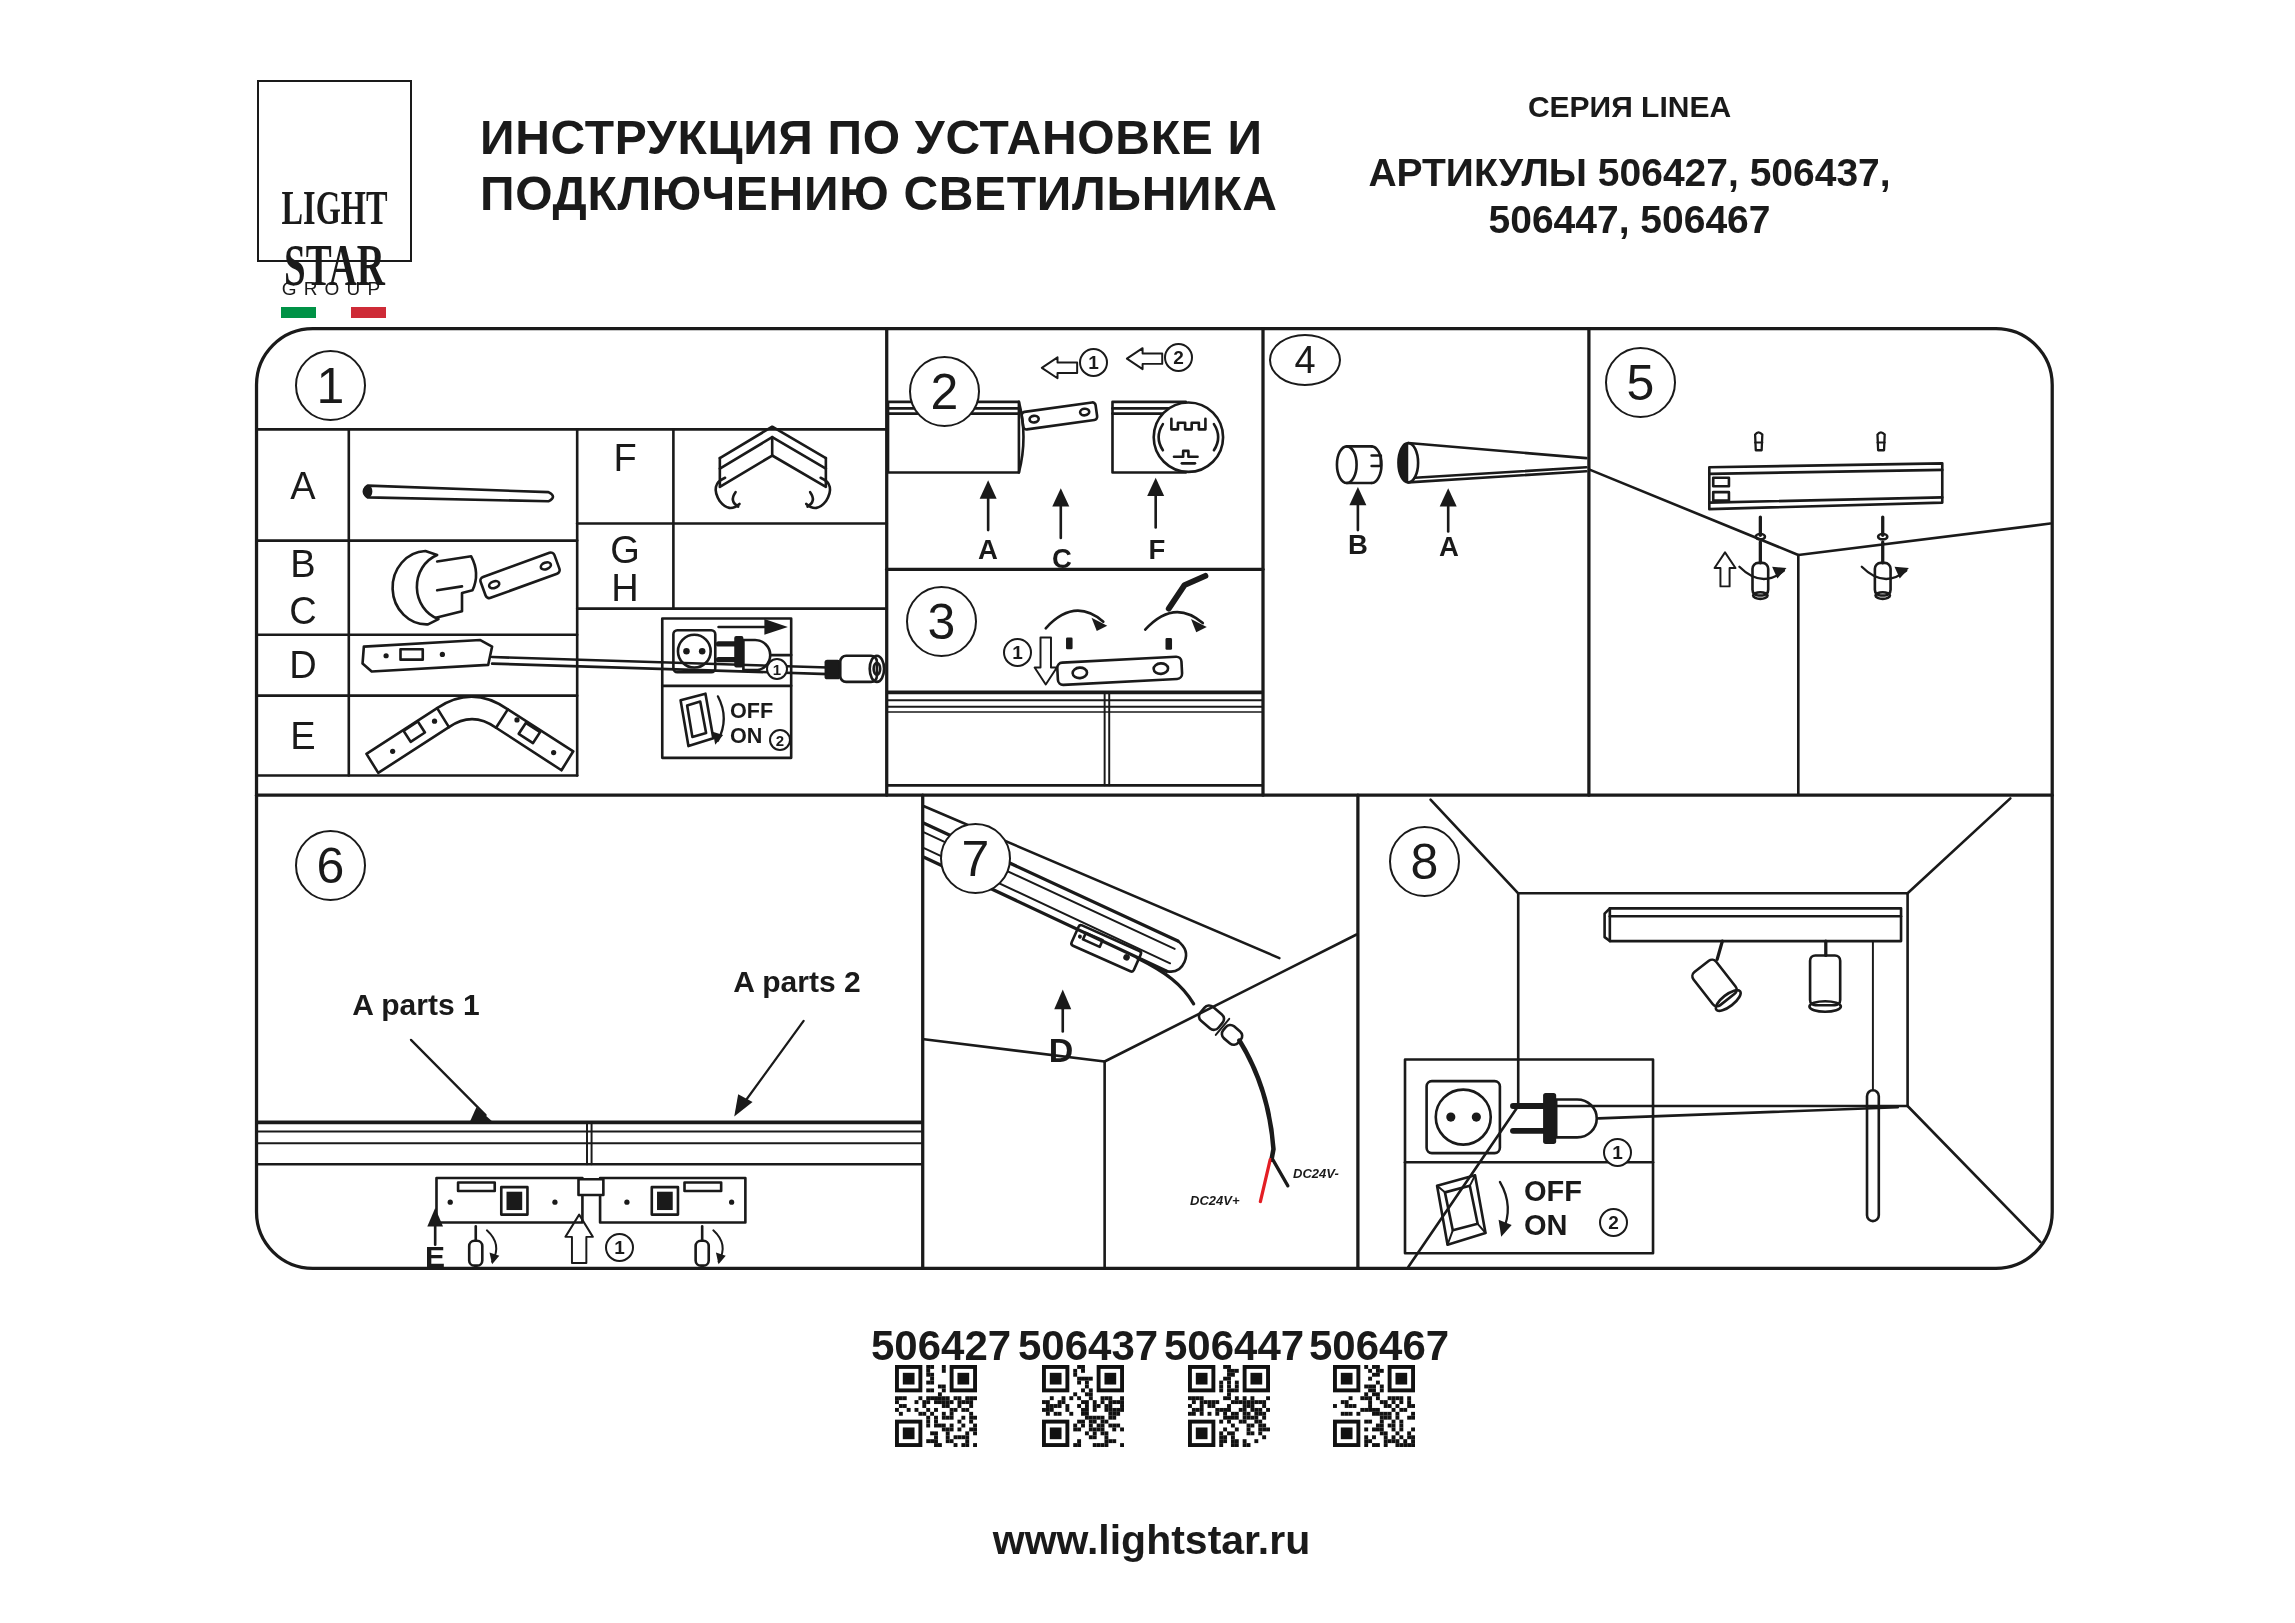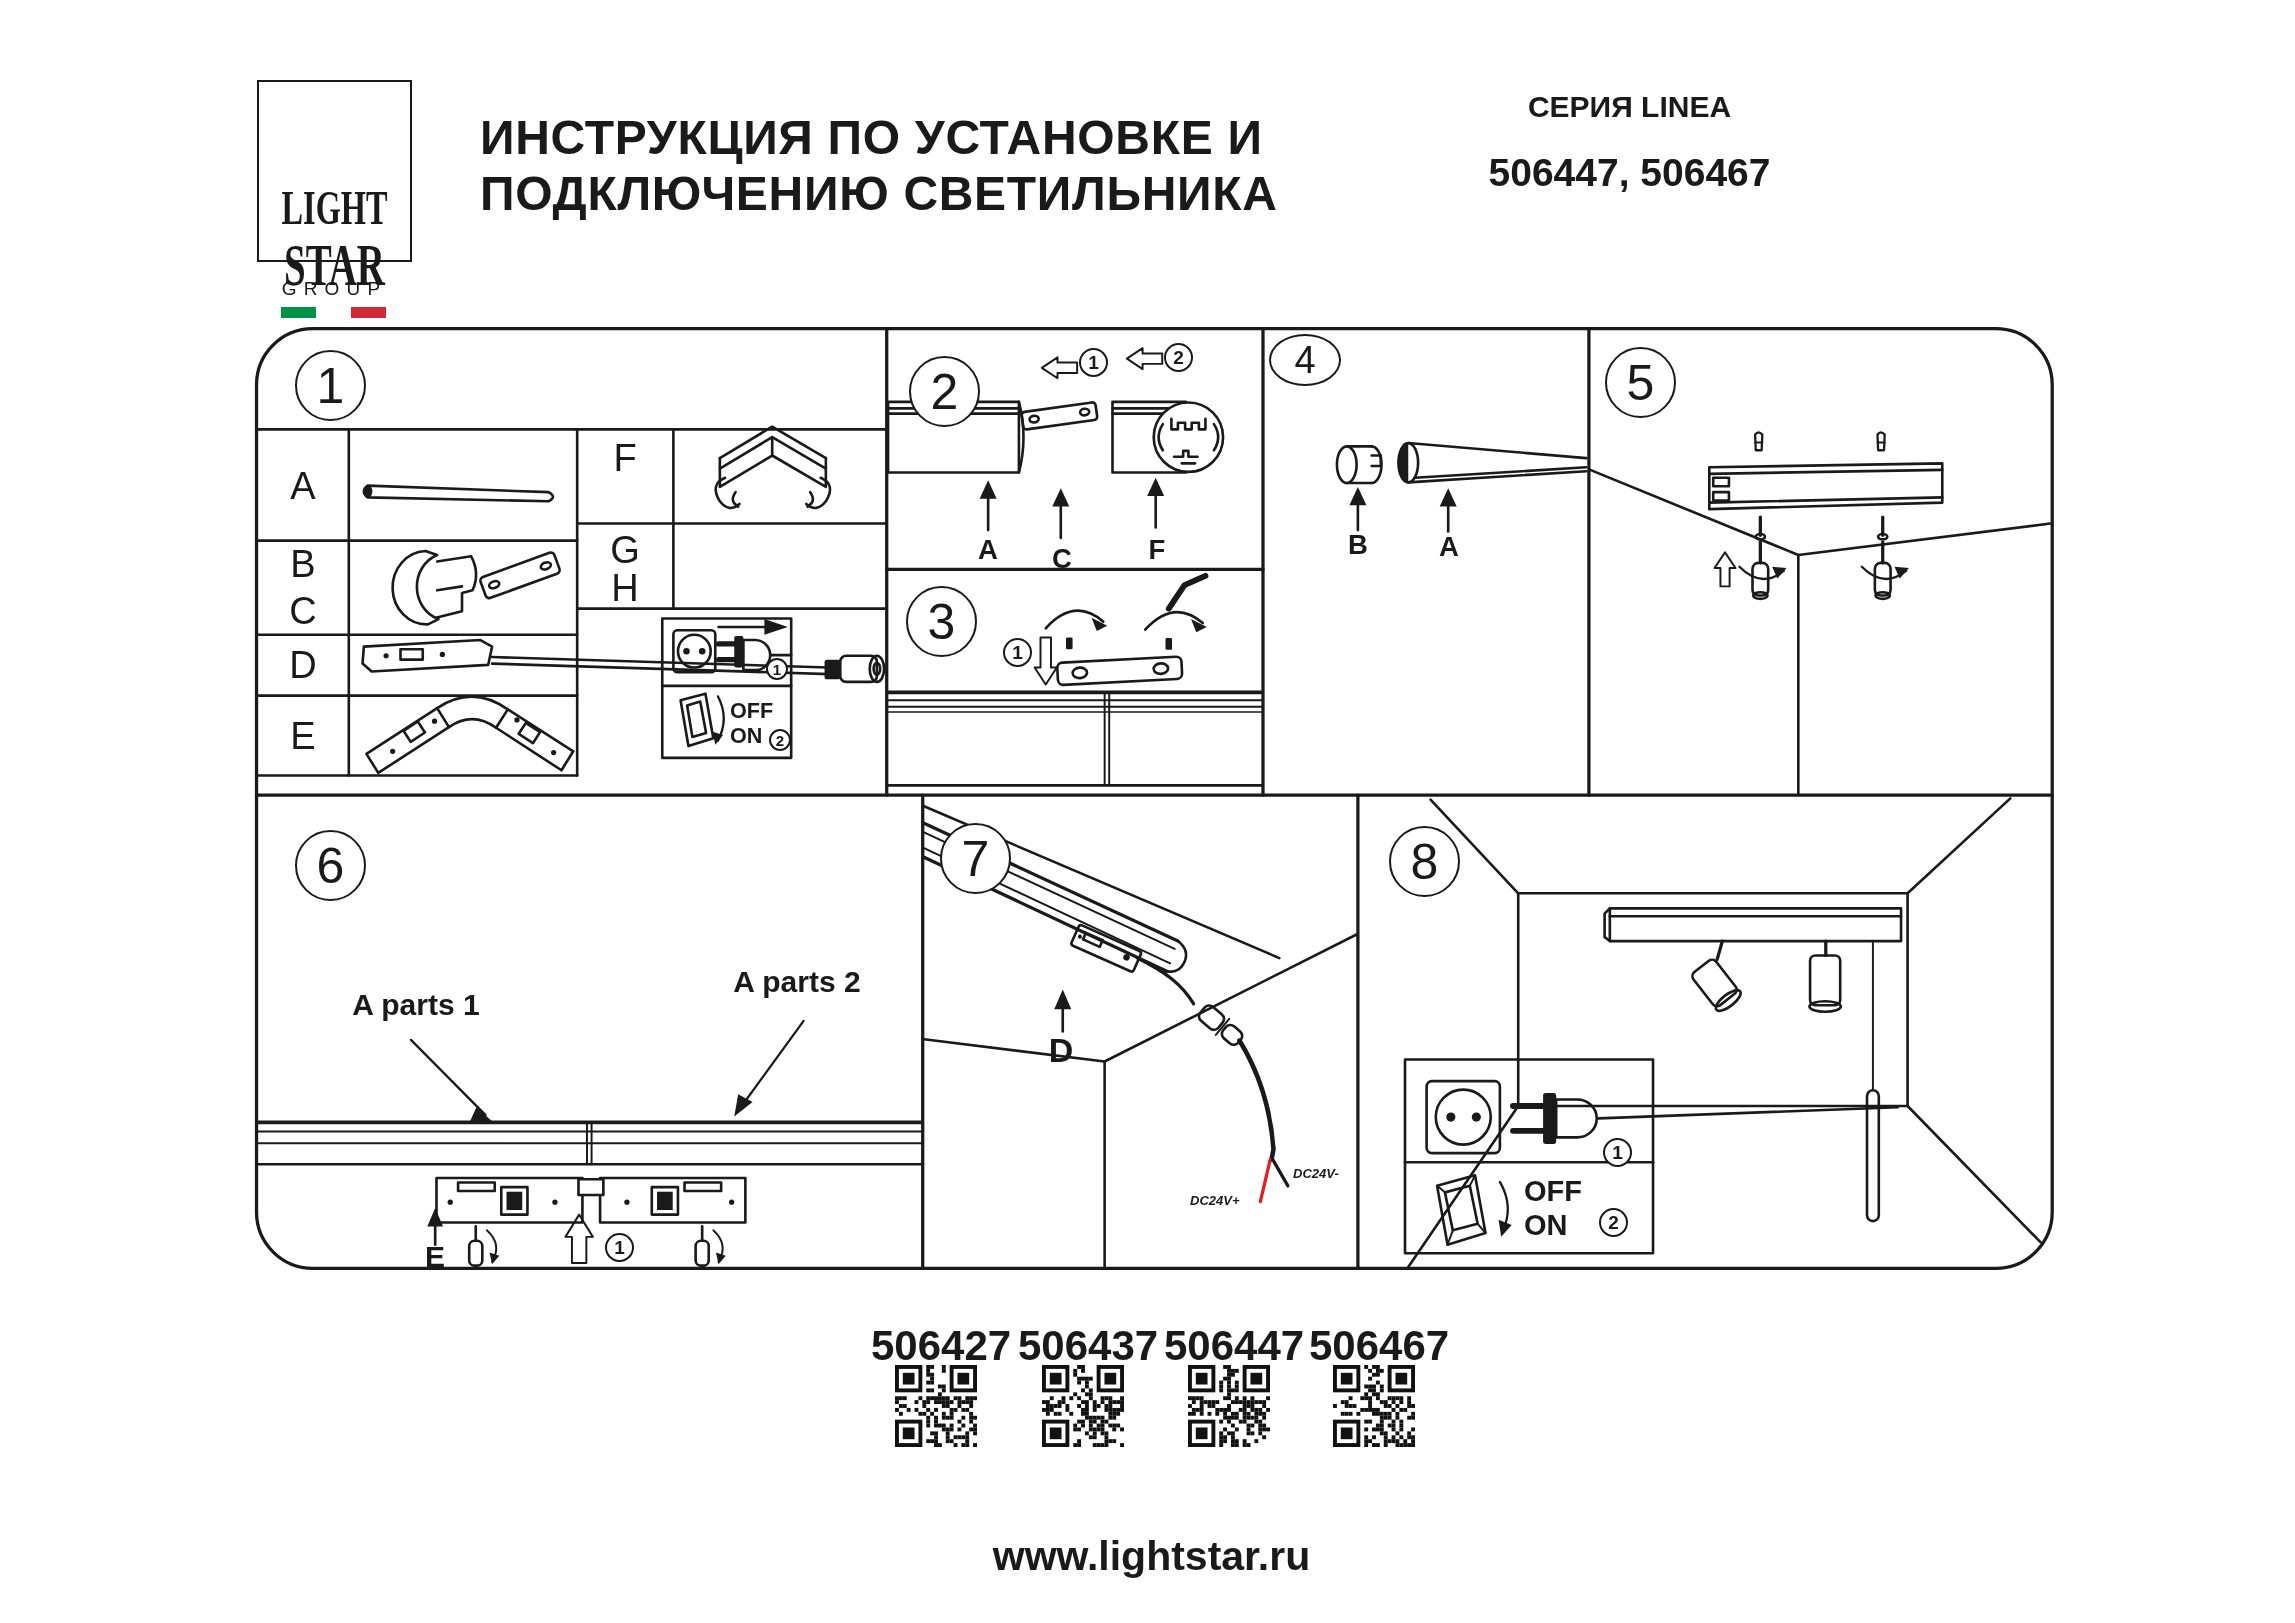--- a/index.html
+++ b/index.html
@@ -20,21 +20,21 @@
   .logo-group{position:absolute;width:100%;text-align:center;font-family:"Liberation Sans",sans-serif;
               font-weight:400;letter-spacing:7.2px;}
   .flag{position:absolute;left:21.6px;top:225px;width:105px;height:10.5px;display:flex;}
   .flag span{flex:1;height:100%;}
   .title{position:absolute;left:480px;top:110px;font-size:48px;font-weight:700;line-height:56px;letter-spacing:0.7px;}
   .hdr-right{position:absolute;left:1361px;top:90px;width:537px;text-align:center;font-weight:700;}
   .hdr-series{font-size:30px;margin-bottom:25px;}
   .hdr-articles{font-size:39px;line-height:47px;}
   .qr-label{position:absolute;width:131px;font-size:42px;font-weight:700;}
   .qr-svg{position:absolute;width:82px;height:82px;}
-  .footer{position:absolute;left:857px;top:1517px;width:589px;text-align:center;font-size:41px;font-weight:700;margin-top:16px;}
+  .footer{position:absolute;left:857px;top:1517px;width:589px;text-align:center;font-size:41px;font-weight:700;}
   .part-letter{font-size:38px;font-weight:400;}
   .callout{font-size:27.5px;font-weight:700;}
   .aparts{font-size:30px;font-weight:700;}
   .dclbl{font-size:13px;font-weight:700;font-style:italic;}
   .offon-s{font-size:21.6px;font-weight:700;line-height:23.6px;}
   .offon-l{font-size:29px;font-weight:700;line-height:31px;}
   svg{display:block;}
 </style>
 </head>
 <body>
@@ -52,20 +52,21 @@
     </div>
   </div>
 
   <div class="title">
     <div>ИНСТРУКЦИЯ ПО УСТАНОВКЕ И</div>
     <div>ПОДКЛЮЧЕНИЮ СВЕТИЛЬНИКА</div>
   </div>
 
   <div class="hdr-right">
     <div class="hdr-series">СЕРИЯ LINEA</div>
+    <div class="hdr-articles">АРТИКУЛЫ 506427, 506437,</div>
     <div class="hdr-articles">506447, 506467</div>
   </div>
 
   <svg class="abs" style="left:0;top:0" width="2295" height="1623" viewBox="0 0 3507 2480">
     <g stroke="#1a1a1a" fill="none" stroke-linecap="round" stroke-linejoin="round">
 
       <g stroke-width="5">
         <rect x="392" y="502" width="2744" height="1436" rx="86"></rect>
         <line x1="1355" y1="502" x2="1355" y2="1215"></line>
         <line x1="1930" y1="502" x2="1930" y2="1215"></line>

